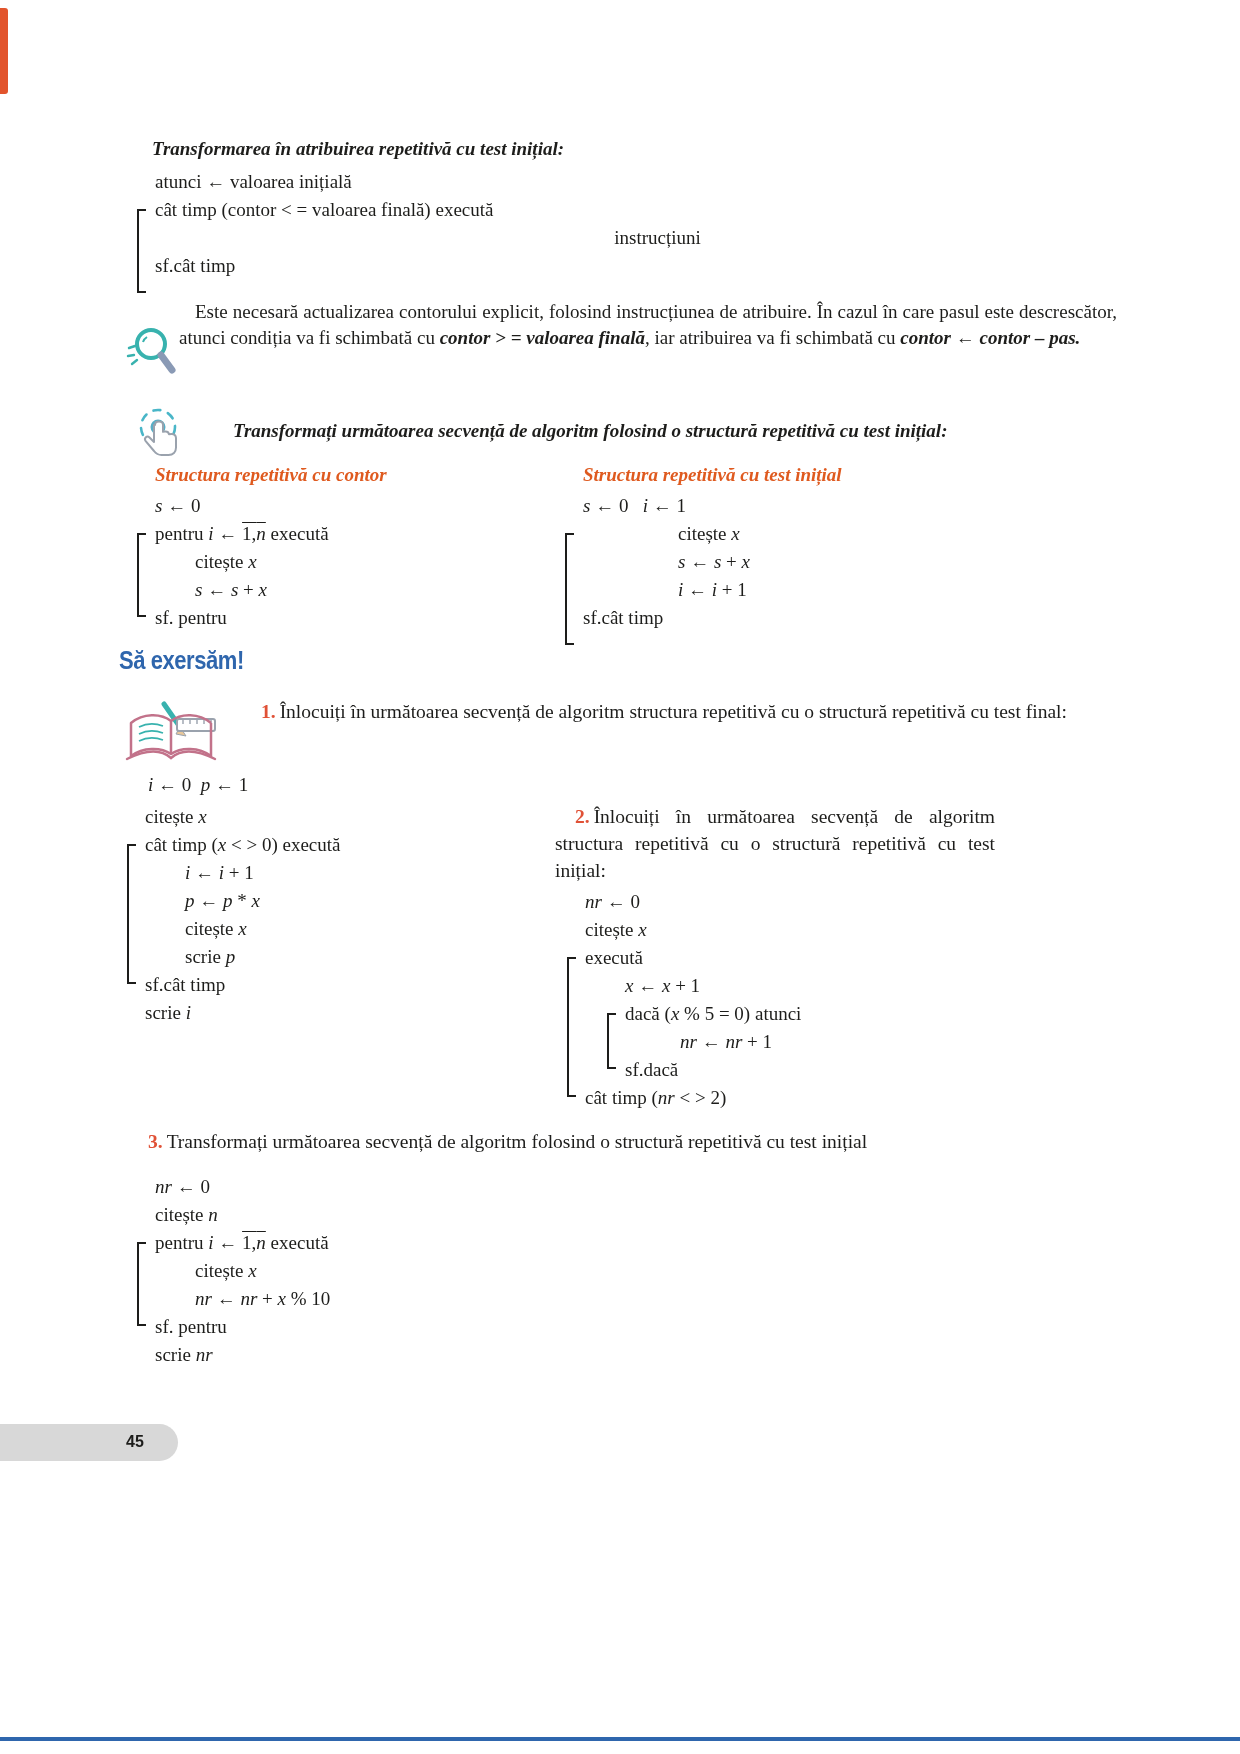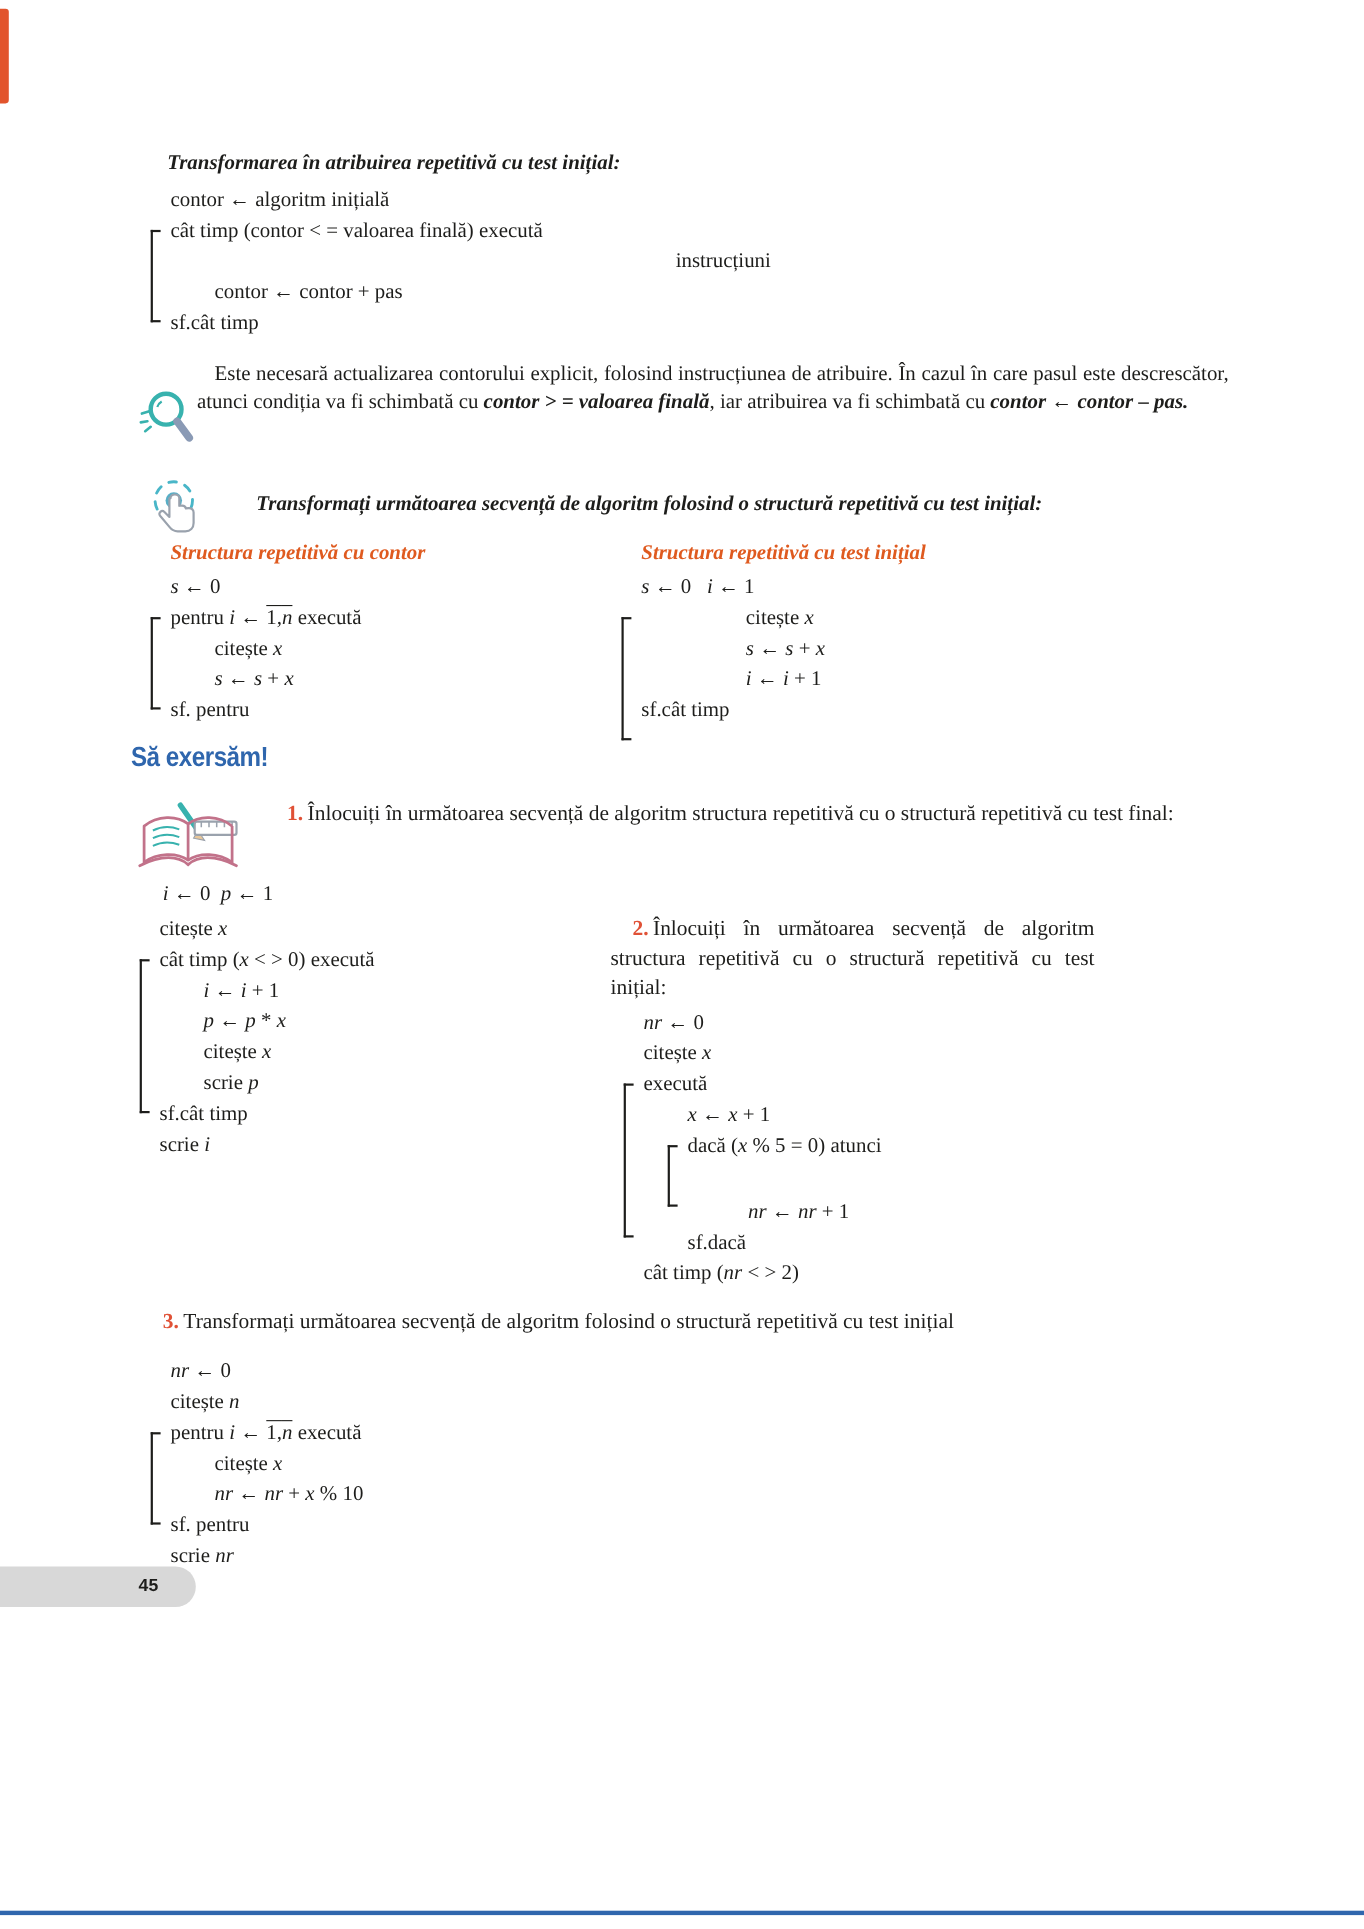--- a/index.html
+++ b/index.html
@@ -61,24 +61,23 @@
 <body>
 
 <div class="page">
   <div class="top-accent"></div>
 
   <div class="content">
 
     <p class="intro-title">Transformarea în atribuirea repetitivă cu test inițial:</p>
 
     <div class="codeblock">
-        <div class="cline" style="margin-left: 0px;">contor ← algoritm inițială</div>
+        <div class="cline" style="margin-left: 0px;">atunci ← valoarea inițială</div>
         <div class="cline" style="margin-left: 0px;">cât timp (contor &lt; = valoarea finală) execută</div>
         <div class="cline" style="margin-left: 40px; text-align: center;">instrucțiuni</div>
-        <div class="cline" style="margin-left: 40px;">contor ← contor + pas</div>
         <div class="cline" style="margin-left: 0px;">sf.cât timp</div>
         <div class="cbr" style="left: 12px; top: 41px; height: 84px;"></div>
       </div>
 
     <div class="note-row">
       <span class="note-icon">
         <svg width="64" height="64" viewBox="0 0 64 64">
           <line x1="8" y1="27" x2="14" y2="25" stroke="#38b2ae" stroke-width="2.4" stroke-linecap="round"></line>
           <line x1="7" y1="35" x2="13" y2="34" stroke="#38b2ae" stroke-width="2.4" stroke-linecap="round"></line>
           <line x1="11" y1="43" x2="16" y2="39" stroke="#38b2ae" stroke-width="2.4" stroke-linecap="round"></line>
@@ -161,21 +160,21 @@
           </div>
       </div>
       <div class="excol-right">
         <p class="ex2-text"><span class="exnum">2.</span><span>Înlocuiți în următoarea secvență de algoritm structura repetitivă cu o structură repetitivă cu test inițial:</span></p>
         <div class="codeblock">
             <div class="cline" style="margin-left: 0px;"><i>nr</i> ← 0</div>
             <div class="cline" style="margin-left: 0px;">citește <i>x</i></div>
             <div class="cline" style="margin-left: 0px;">execută</div>
             <div class="cline" style="margin-left: 40px;"><i>x</i> ← <i>x</i> + 1</div>
             <div class="cline" style="margin-left: 40px;">dacă (<i>x</i> % 5 = 0) atunci</div>
-            <div class="cline" style="margin-left: 95px; margin-top: 32px;"><i>nr</i> ← <i>nr</i> + 1</div>
+            <div class="cline" style="margin-left: 95px;"><i>nr</i> ← <i>nr</i> + 1</div>
             <div class="cline" style="margin-left: 40px;">sf.dacă</div>
             <div class="cline" style="margin-left: 0px;">cât timp (<i>nr</i> &lt; &gt; 2)</div>
             <div class="cbr" style="left: 12px; top: 69px; height: 140px;"></div>
             <div class="cbr" style="left: 52px; top: 125px; height: 56px;"></div>
           </div>
       </div>
     </div>
 
     <div class="ex3">
       <p class="ex3-text"><span class="exnum">3.</span><span>Transformați următoarea secvență de algoritm folosind o structură repetitivă cu test inițial</span></p>

